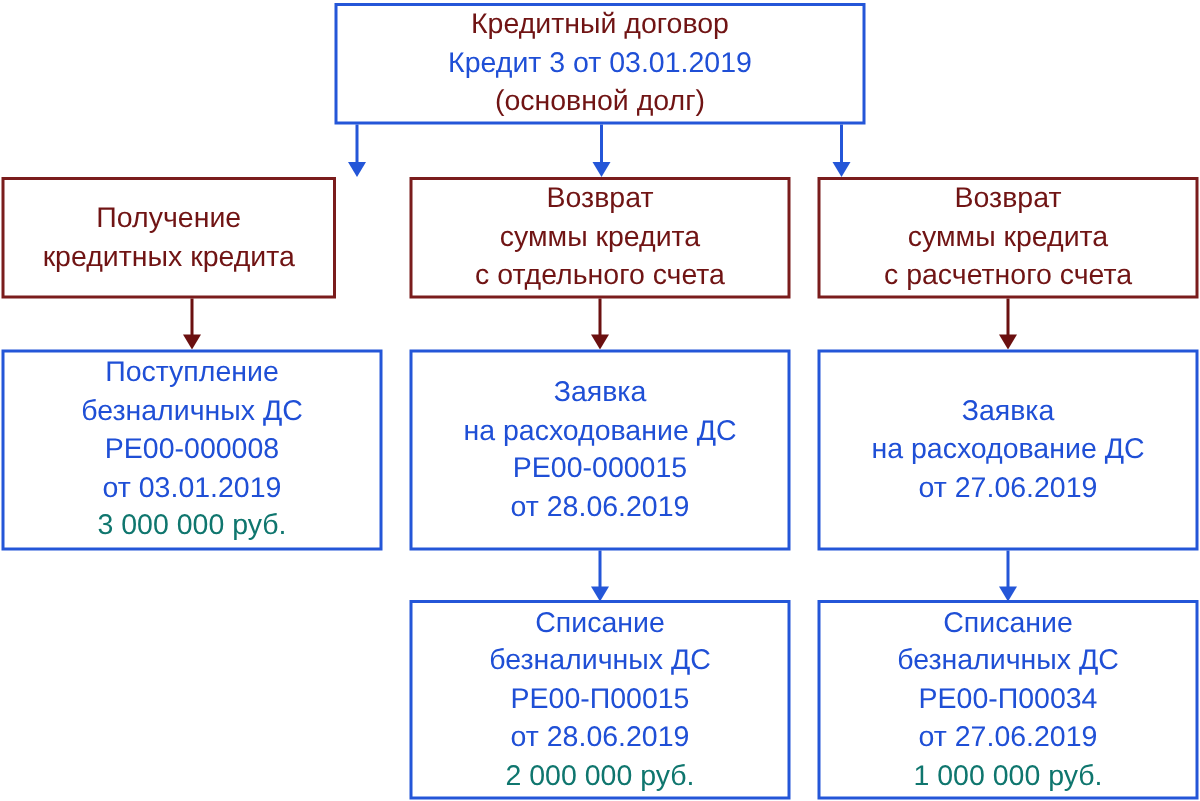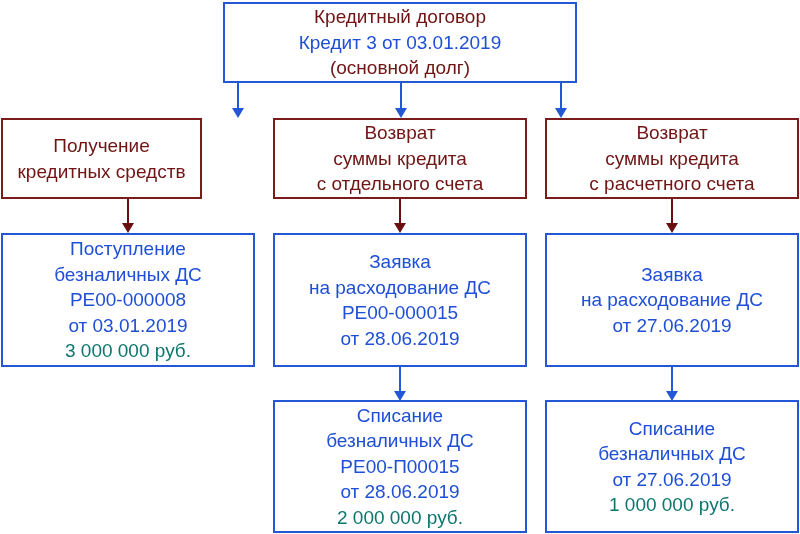--- a/index.html
+++ b/index.html
@@ -47,23 +47,23 @@
   </div>
 <div class="arrow blue" style="left:395px; top:83px; height:35px;">
     <div class="shaft" style="height:30px;"></div>
     <div class="head"></div>
   </div>
 <div class="arrow blue" style="left:555px; top:83px; height:35px;">
     <div class="shaft" style="height:30px;"></div>
     <div class="head"></div>
   </div>
 
-<div class="box brown" style="left:1px; top:118px; width:201px; height:81px;">
+<div class="box brown" style="left:1px; top:118px; width:223px; height:81px;">
   <span class="line c-brown">Получение</span>
-  <span class="line c-brown">кредитных средств</span>
+  <span class="line c-brown">кредитных кредита</span>
 </div>
 
 <div class="box brown" style="left:273px; top:118px; width:254px; height:81px;">
   <span class="line c-brown">Возврат</span>
   <span class="line c-brown">суммы кредита</span>
   <span class="line c-brown">с отдельного счета</span>
 </div>
 
 <div class="box brown" style="left:545px; top:118px; width:254px; height:81px;">
   <span class="line c-brown">Возврат</span>
@@ -118,15 +118,16 @@
   <span class="line c-blue">Списание</span>
   <span class="line c-blue">безналичных ДС</span>
   <span class="line c-blue">РЕ00-П00015</span>
   <span class="line c-blue">от 28.06.2019</span>
   <span class="line c-red">2 000 000 руб.</span>
 </div>
 
 <div class="box blue" style="left:545px; top:400px; width:254px; height:133px;">
   <span class="line c-blue">Списание</span>
   <span class="line c-blue">безналичных ДС</span>
+  <span class="line c-blue">РЕ00-П00034</span>
   <span class="line c-blue">от 27.06.2019</span>
   <span class="line c-red">1 000 000 руб.</span>
 </div>
 
 </body></html>

